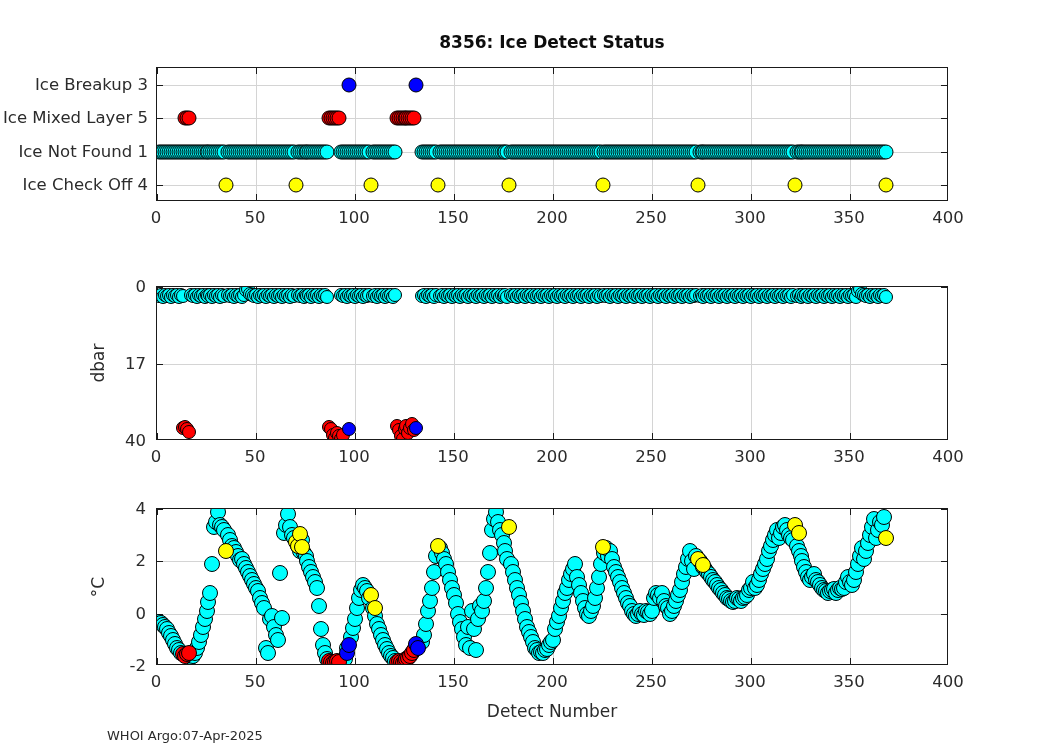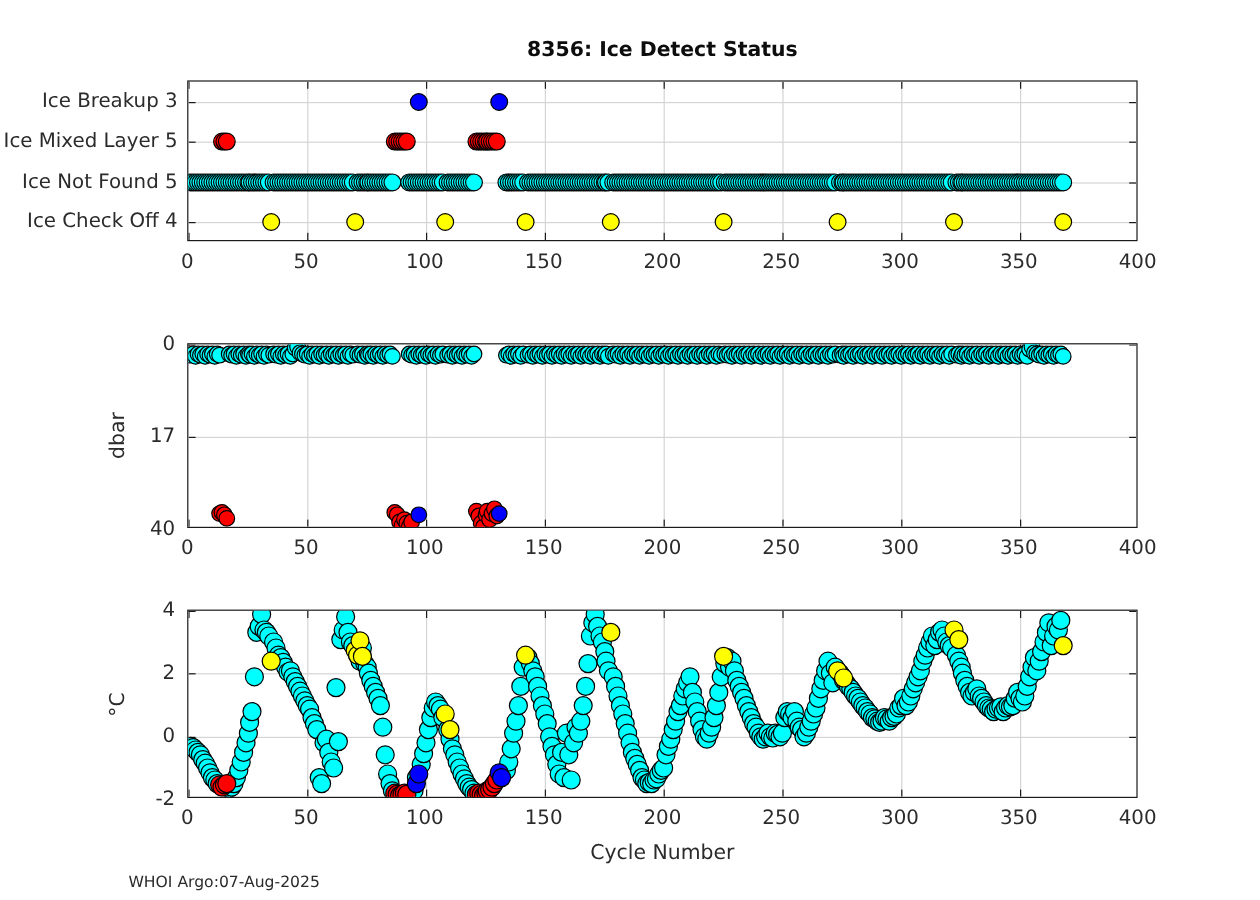--- a/index.html
+++ b/index.html
@@ -544,21 +544,21 @@
     <div class="xlab" style="left: 156px; top: 208px;">0</div>
     <div class="xlab" style="left: 255px; top: 208px;">50</div>
     <div class="xlab" style="left: 354px; top: 208px;">100</div>
     <div class="xlab" style="left: 453px; top: 208px;">150</div>
     <div class="xlab" style="left: 552px; top: 208px;">200</div>
     <div class="xlab" style="left: 651px; top: 208px;">250</div>
     <div class="xlab" style="left: 750px; top: 208px;">300</div>
     <div class="xlab" style="left: 849px; top: 208px;">350</div>
     <div class="xlab" style="left: 948px; top: 208px;">400</div>
     <div class="ylab-cat" style="right: 902px; top: 184.25px;">Ice Check Off 4</div>
-    <div class="ylab-cat" style="right: 902px; top: 150.75px;">Ice Not Found 5</div>
+    <div class="ylab-cat" style="right: 902px; top: 150.75px;">Ice Not Found 1</div>
     <div class="ylab-cat" style="right: 902px; top: 117.25px;">Ice Mixed Layer 5</div>
     <div class="ylab-cat" style="right: 902px; top: 83.75px;">Ice Breakup 3</div>
     <div class="panel" style="left: 156px; top: 286px; width: 792px; height: 154px;">
       <div class="plotbox">
         <div class="tick-x top" style="left: 0px;"></div>
         <div class="tick-x bot" style="left: 0px;"></div>
         <div class="gridv" style="left: 99px;"></div>
         <div class="tick-x top" style="left: 99px;"></div>
         <div class="tick-x bot" style="left: 99px;"></div>
         <div class="gridv" style="left: 198px;"></div>
@@ -1377,15 +1377,15 @@
     <div class="xlab" style="left: 552px; top: 672px;">200</div>
     <div class="xlab" style="left: 651px; top: 672px;">250</div>
     <div class="xlab" style="left: 750px; top: 672px;">300</div>
     <div class="xlab" style="left: 849px; top: 672px;">350</div>
     <div class="xlab" style="left: 948px; top: 672px;">400</div>
     <div class="ylab" style="left: 146px; transform: translate(-100%, -50%); top: 665px;">-2</div>
     <div class="ylab" style="left: 146px; transform: translate(-100%, -50%); top: 612.667px;">0</div>
     <div class="ylab" style="left: 146px; transform: translate(-100%, -50%); top: 560.333px;">2</div>
     <div class="ylab" style="left: 146px; transform: translate(-100%, -50%); top: 508px;">4</div>
     <div class="axis-ylabel" style="left: 48px; top: 586.5px; width: 100px; text-align: center; transform: translateY(-50%) rotate(-90deg);">°C</div>
-    <div class="axis-xlabel" style="left: 156px; width: 792px; top: 701px;">Cycle Number</div>
-    <div class="footer" style="left: 107px; top: 728px;">WHOI Argo:07-Aug-2025</div>
+    <div class="axis-xlabel" style="left: 156px; width: 792px; top: 701px;">Detect Number</div>
+    <div class="footer" style="left: 107px; top: 728px;">WHOI Argo:07-Apr-2025</div>
   </div>
 
 </body></html>

